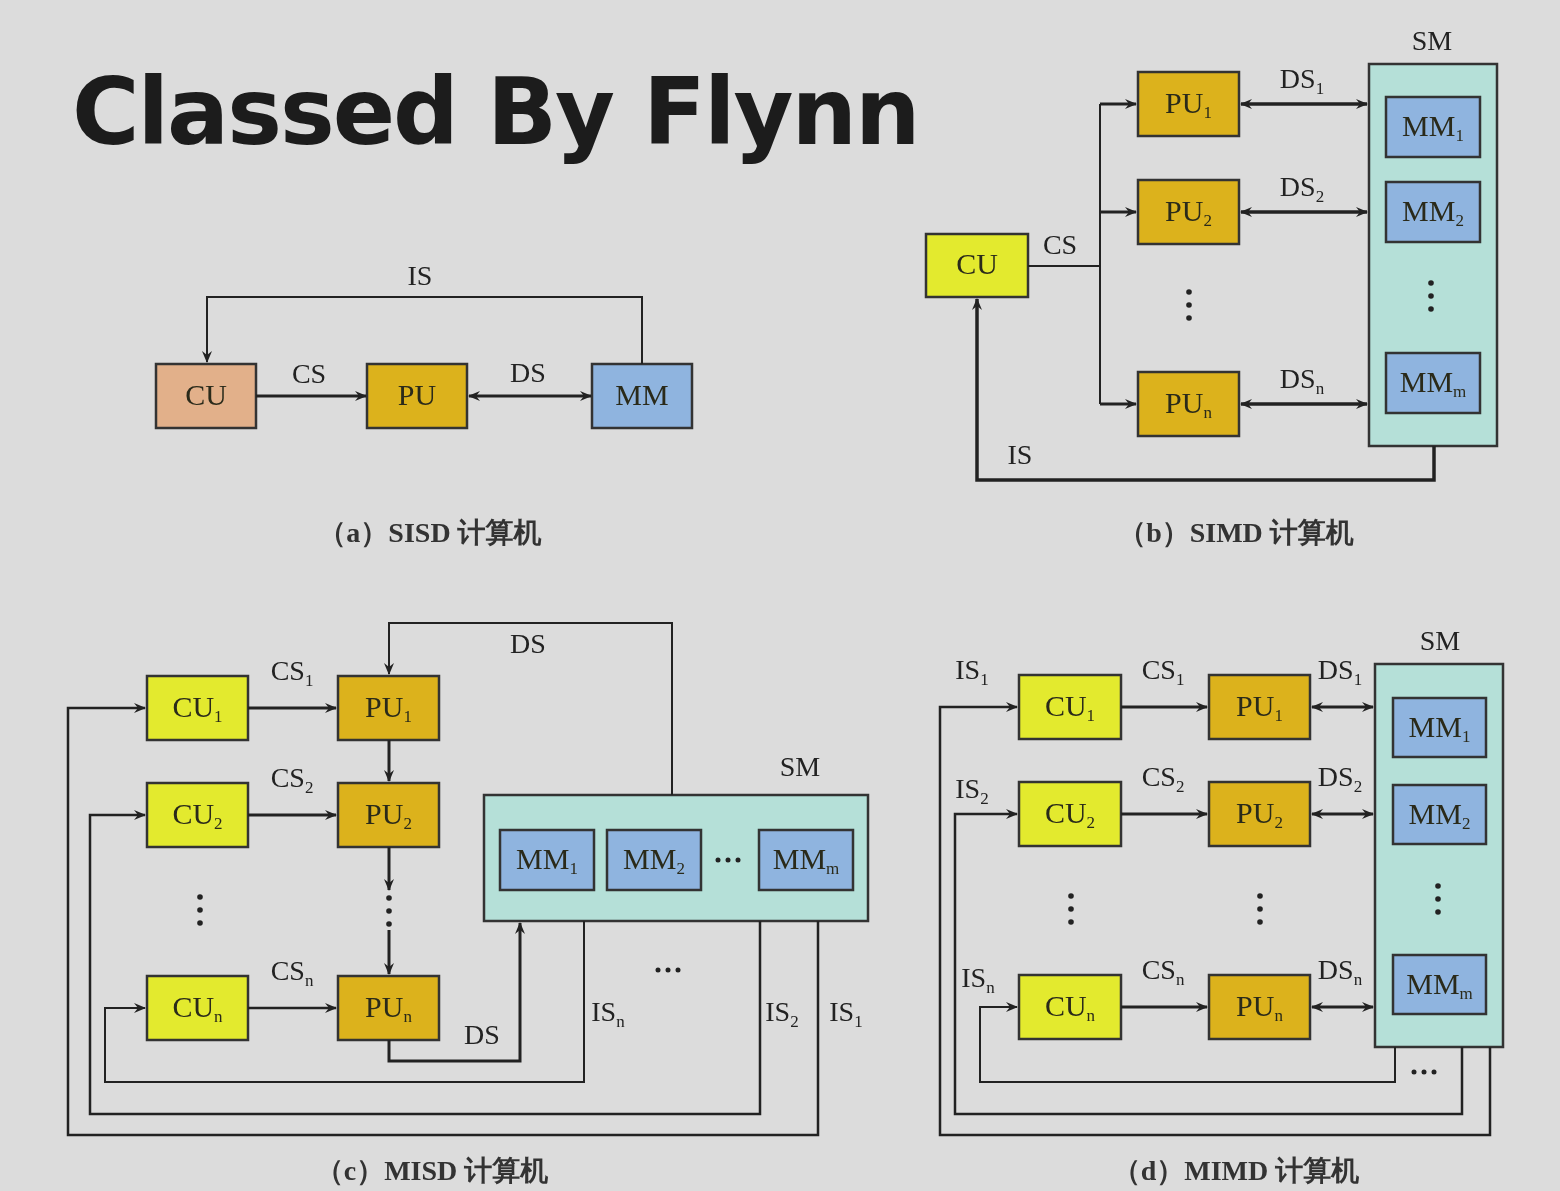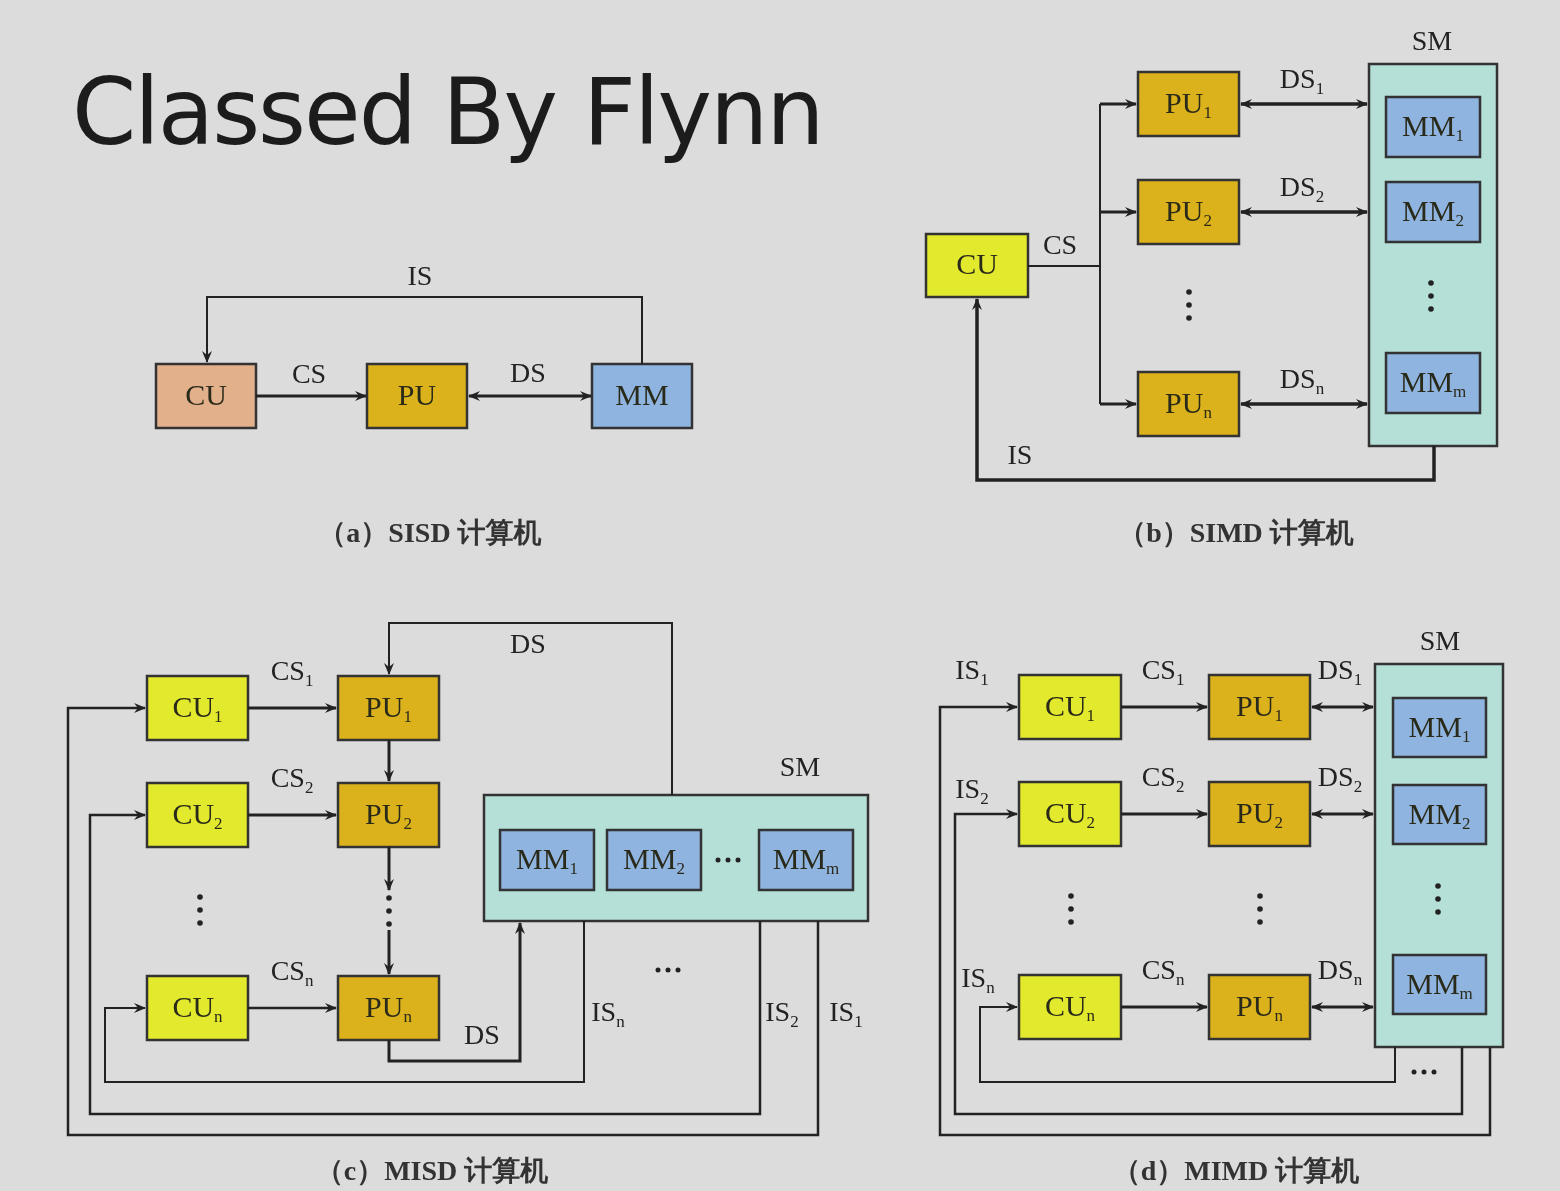--- a/index.html
+++ b/index.html
@@ -1,17 +1,17 @@
 <!DOCTYPE html>
 <html><head>
 <meta charset="utf-8">
 <style>
   html,body{margin:0;padding:0;}
   body{width:1560px;height:1191px;background:#dcdcdc;overflow:hidden;position:relative;font-family:"Liberation Serif",serif;}
-  #title{position:absolute;left:72px;top:62px;font-family:"DejaVu Sans",sans-serif;font-weight:normal;font-size:92px;color:#1c1c1c;letter-spacing:-2px;margin:0;line-height:1.1;}
+  #title{position:absolute;left:72px;top:62px;font-family:"DejaVu Sans",sans-serif;font-weight:bold;font-size:92px;color:#1c1c1c;letter-spacing:-2px;margin:0;line-height:1.1;}
   svg{position:absolute;left:0;top:0;}
   .lbl{font-family:"Liberation Serif",serif;font-size:28px;fill:#222;}
   .sub{font-size:17px;}
   .boxtxt{font-family:"Liberation Serif",serif;font-size:30px;fill:#2a2a1a;}
   .cap{font-family:"Liberation Serif",serif;font-weight:bold;font-size:28px;fill:#333;}
 </style>
 </head>
 <body>
 
 <h1 id="title">Classed By Flynn</h1>

